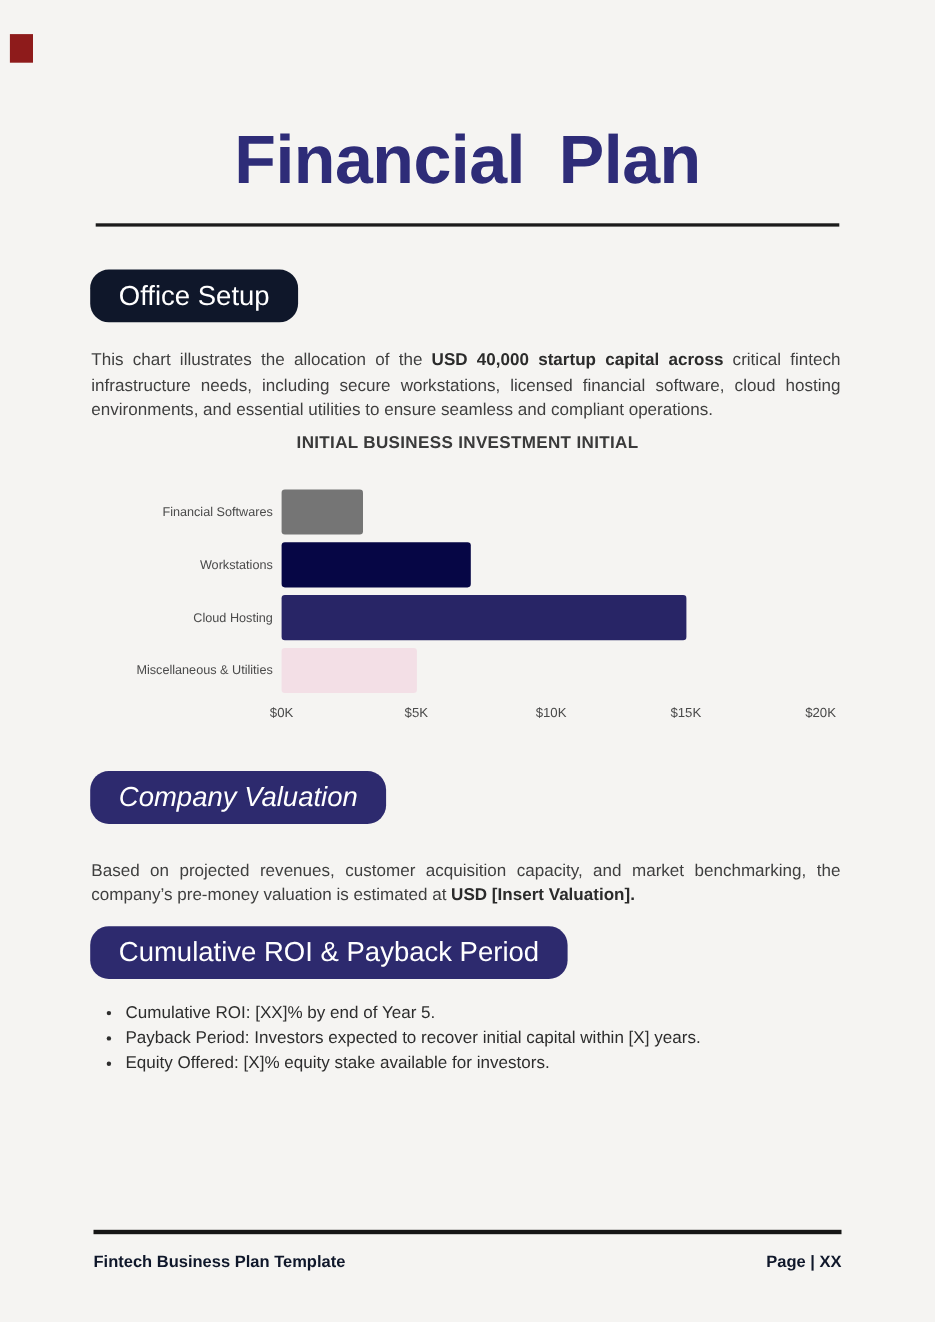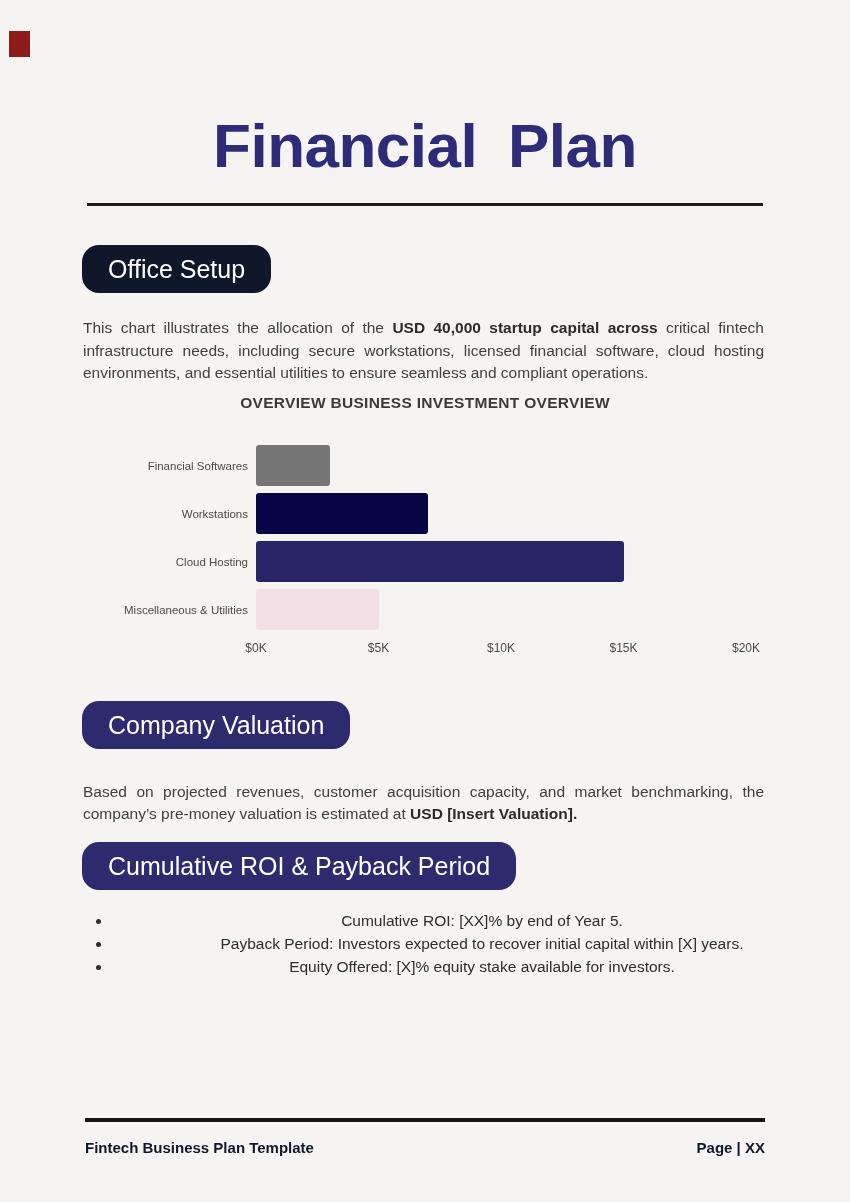--- a/index.html
+++ b/index.html
@@ -73,21 +73,20 @@
   .pill-valuation{margin:42px 0 0 82px;}
   .para-valuation{margin:32px 0 0 83px;}
   .pill-roi{margin:17px 0 0 82px;}
   .bullet-list{
     margin:20px 0 0;padding-left:112px;
     list-style:disc outside;
   }
   .bullet-list li{
     font-size:15.5px;line-height:22.6px;color:#2d2d2d;
     padding-left:2px;
-    text-align:center;
   }
   .footer{position:absolute;left:85px;right:85px;top:1118px;}
   .footer-rule{height:4px;background:#161616;}
   .footer-row{
     display:flex;justify-content:space-between;
     margin-top:17px;
     font-size:15px;font-weight:700;color:#0f172a;
   }
 </style>
 </head>
@@ -99,21 +98,21 @@
 
   <h1 class="page-title" style="color: rgb(46, 44, 120);">Financial Plan</h1>
   <div class="title-rule"></div>
 
   <div>
     <span class="pill pill-office" style="background: #0f172a;">Office Setup</span>
   </div>
 
   <p class="body-para"><span>This chart illustrates the allocation of the </span><b>USD 40,000 startup capital across</b><span> critical fintech infrastructure needs, including secure workstations, licensed financial software, cloud hosting environments, and essential utilities to ensure seamless and compliant operations.</span></p>
 
-  <div class="chart-title">OVERVIEW BUSINESS INVESTMENT OVERVIEW</div>
+  <div class="chart-title">INITIAL BUSINESS INVESTMENT INITIAL</div>
 
   <div class="chart">
     <div id="chart-rows">
         <div class="chart-row">
           <div class="chart-label">Financial Softwares</div>
           <div class="chart-track">
             <div class="chart-bar" style="width: 15%; background: rgb(117, 117, 117);"></div>
           </div>
         </div>
         <div class="chart-row">
@@ -138,21 +137,21 @@
     <div id="chart-axis" class="chart-axis">
         <span class="chart-tick" style="left: 0%;">$0K</span>
         <span class="chart-tick" style="left: 25%;">$5K</span>
         <span class="chart-tick" style="left: 50%;">$10K</span>
         <span class="chart-tick" style="left: 75%;">$15K</span>
         <span class="chart-tick" style="left: 100%;">$20K</span>
       </div>
   </div>
 
   <div>
-    <span class="pill pill-valuation" style="background: rgb(45, 42, 110);">Company Valuation</span>
+    <span class="pill pill-valuation" style="background: rgb(45, 42, 110); font-style: italic;">Company Valuation</span>
   </div>
 
   <p class="body-para para-valuation"><span>Based on projected revenues, customer acquisition capacity, and market benchmarking, the company’s pre-money valuation is estimated at </span><b>USD [Insert Valuation].</b></p>
 
   <div>
     <span class="pill pill-roi" style="background: rgb(45, 42, 110);">Cumulative ROI &amp; Payback Period</span>
   </div>
 
   <ul class="bullet-list">
     <li>Cumulative ROI: [XX]% by end of Year 5.</li>

